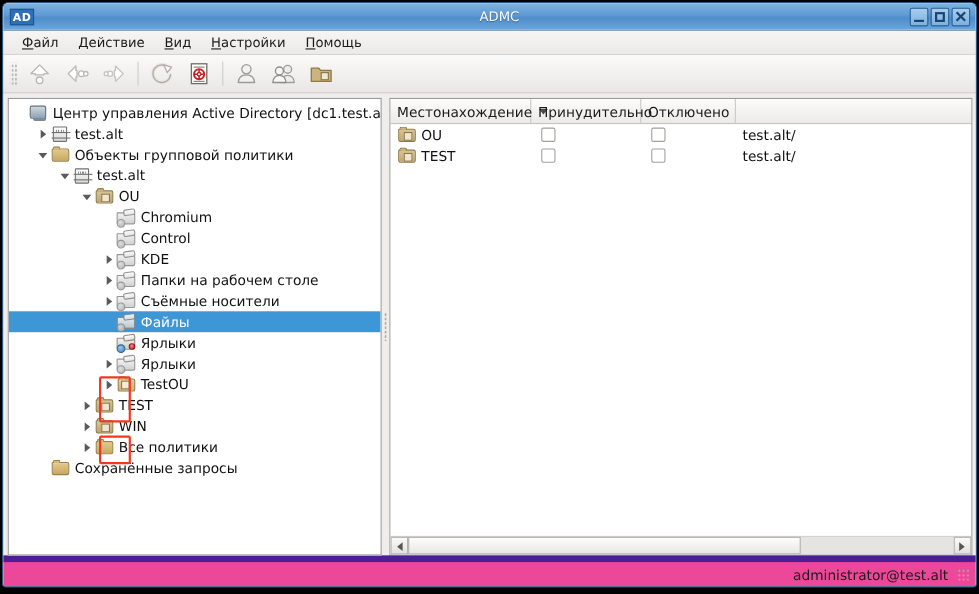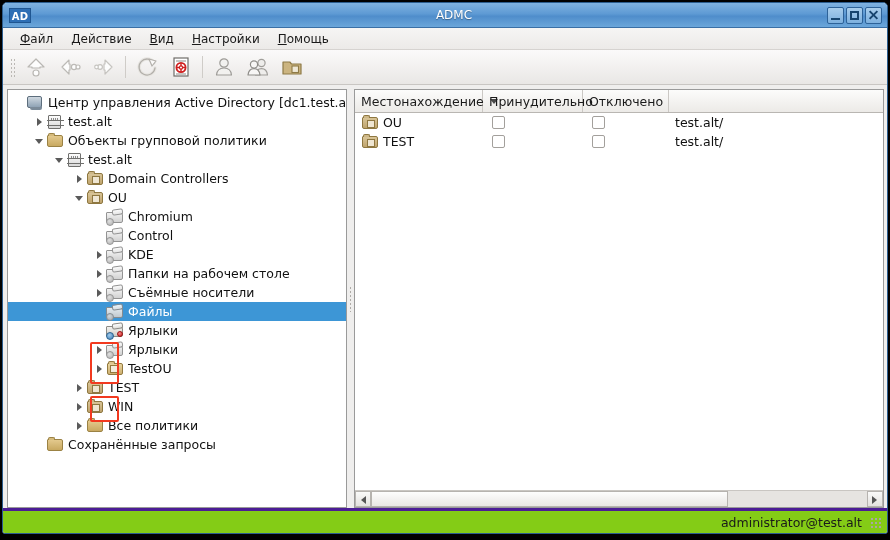--- a/index.html
+++ b/index.html
@@ -164,21 +164,21 @@
     border:1px solid #b6b3af;box-sizing:border-box;position:relative;cursor:pointer;}
   .sbtn .tri{position:absolute;top:4px;}
   .sbtn.left .tri{left:5px;border-top:4px solid transparent;border-bottom:4px solid transparent;border-right:5px solid #555;}
   .sbtn.right .tri{right:5px;border-top:4px solid transparent;border-bottom:4px solid transparent;border-left:5px solid #555;}
   .strough{flex:1 1 auto;background:#e6e4e1;position:relative;}
   .sthumb{position:absolute;top:0;bottom:0;left:0;
     background:linear-gradient(to bottom,#fdfdfd,#e9e7e4);border:1px solid #b6b3af;box-sizing:border-box;cursor:pointer;}
 
   
   .statusbar{flex:0 0 22px;height:22px;display:flex;align-items:center;justify-content:flex-end;
-    background:#84cc16;border-top:3px solid #4c1d95;padding-right:6px;font-size:12.5px;color:#1a1a1a;}
+    background:#ec4899;border-top:6px solid #4c1d95;padding-right:6px;font-size:12.5px;color:#1a1a1a;}
   .resizer{width:12px;height:12px;margin-left:7px;
     background-image:radial-gradient(#a9a6a2 1px,transparent 1px);
     background-size:4px 4px;background-position:1px 1px;}
 </style>
 </head>
 <body>
 
 <div class="window">
 
   <div class="titlebar">
@@ -306,28 +306,20 @@
           <div class="trow">
             <span style="display: inline-block; flex: 0 0 46px; width: 46px;"></span>
             <span class="arrow open"></span>
             <div class="ticon">
               <span class="ic-domain"></span>
             </div>
             <span class="tlabel">test.alt</span>
           </div>
           <div class="trow">
             <span style="display: inline-block; flex: 0 0 66px; width: 66px;"></span>
-            <span class="arrow closed"></span>
-            <div class="ticon">
-              <span class="ic-ou"></span>
-            </div>
-            <span class="tlabel">Domain Controllers</span>
-          </div>
-          <div class="trow">
-            <span style="display: inline-block; flex: 0 0 66px; width: 66px;"></span>
             <span class="arrow open"></span>
             <div class="ticon">
               <span class="ic-ou"></span>
             </div>
             <span class="tlabel">OU</span>
           </div>
           <div class="trow">
             <span style="display: inline-block; flex: 0 0 86px; width: 86px;"></span>
             <span class="arrow"></span>
             <div class="ticon">

